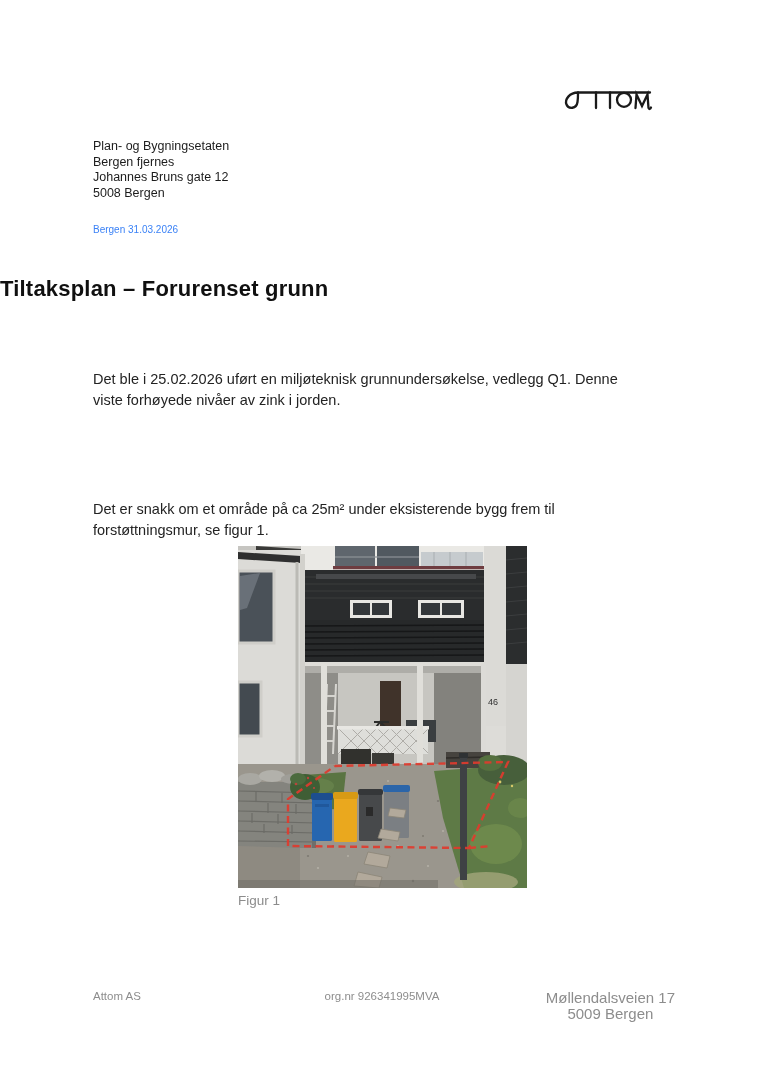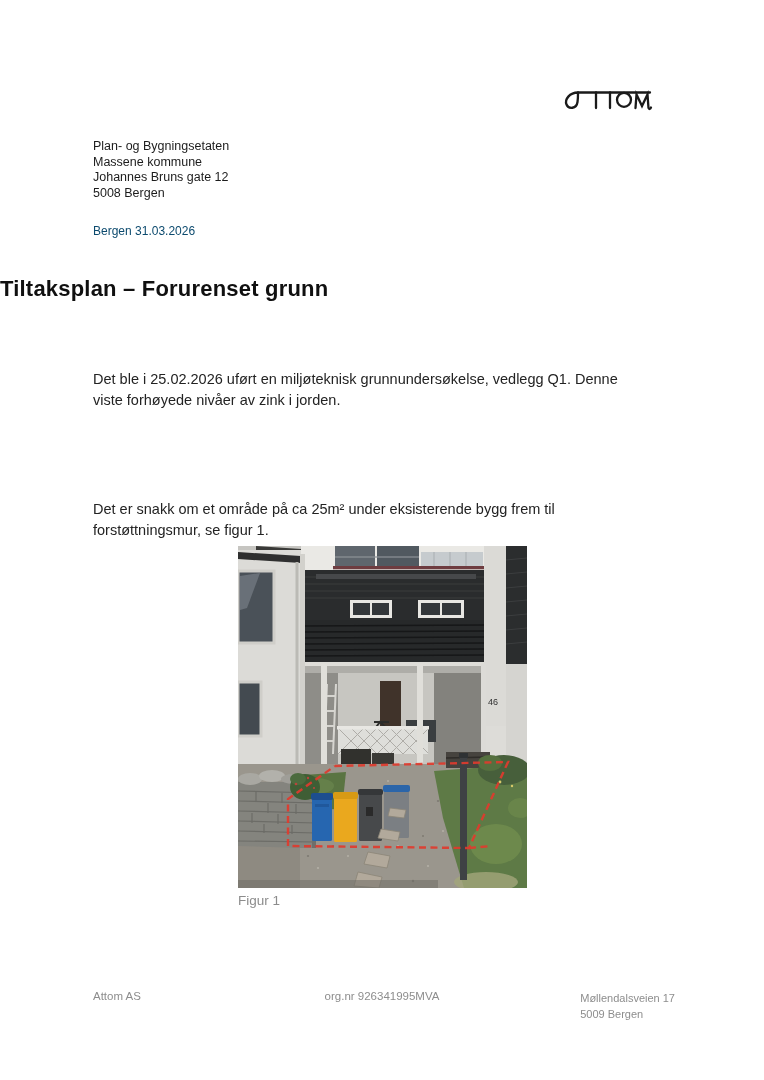--- a/index.html
+++ b/index.html
@@ -3,33 +3,33 @@
 <meta charset="utf-8">
 <style>
   * { margin:0; padding:0; box-sizing:border-box; }
   html,body { background:#ffffff; }
   .page {
     position:relative; width:764px; height:1080px; background:#ffffff;
     font-family:"Liberation Sans", sans-serif; color:#222; overflow:hidden;border-radius:28px;
   }
   .logo { position:absolute; left:563px; top:84px; width:92px; height:32px; }
   .recipient { position:absolute; left:93px; top:139px; font-size:12.5px; line-height:15.5px; color:#1c1c1c; }
-  .date { position:absolute; left:93px; top:224px; font-size:12px; color:#0c4a6e; }
+  .date { position:absolute; left:93px; top:224px; font-size:10px; color:#3b82f6; }
   .title { position:absolute; left:0; top:276px; width:764px; text-align:left;
            font-size:22px; font-weight:bold; color:#101010; letter-spacing:0.2px; }
   .para { position:absolute; left:93px; width:548px; font-size:14.5px; line-height:21px; color:#232323; }
   .p1 { top:369px; } .p2 { top:449px; } .p3 { top:499px; }
   .figure { position:absolute; left:238px; top:546px; width:326px; height:342px; }
   .figure svg { display:block; }
   .caption { position:absolute; left:238px; top:893px; width:302px; text-align:left;
              font-size:13.5px; color:#8c8c8c; }
   .footer-company { position:absolute; left:93px; top:990px; font-size:11.5px; color:#8d8d8d; }
   .footer-org { position:absolute; left:0; top:990px; width:764px; text-align:center; font-size:11.5px; color:#8d8d8d; }
-  .footer-address { position:absolute; right:89px; top:990px; text-align:left;
-                    font-size:11px; line-height:16px; color:#8d8d8d; }
+  .footer-address { position:absolute; right:89px; top:990px; text-align:center;
+                    font-size:15px; line-height:16px; color:#8d8d8d; }
 </style>
 </head>
 <body>
 
 <div class="page">
 
   <div class="logo">
     <svg viewBox="0 0 92 30" width="92" height="30">
       <g fill="none" stroke="#1a1a1a" stroke-width="2.3" stroke-linecap="round">
         <path d="M15,8.5 L87,8.5"></path>
@@ -37,21 +37,21 @@
         <path d="M33,8.5 L33,24"></path>
         <path d="M47,8.5 L47,24"></path>
         <circle cx="61" cy="15.8" r="7"></circle>
         <path d="M72.5,24 L73.5,10.5 L79,22 L84.5,10.5 L85.5,24 C86,25.5 87.5,25.2 88,23.5"></path>
       </g>
     </svg>
   </div>
 
   <div class="recipient">
     <div>Plan- og Bygningsetaten</div>
-    <div>Massene kommune</div>
+    <div>Bergen fjernes</div>
     <div>Johannes Bruns gate 12</div>
     <div>5008 Bergen</div>
   </div>
 
   <div class="date">Bergen 31.03.2026</div>
 
   <h1 class="title">Tiltaksplan – Forurenset grunn</h1>
 
   <p class="para p1">Det ble i 25.02.2026 uført en miljøteknisk grunnundersøkelse, vedlegg Q1.  Denne viste forhøyede nivåer av zink i jorden.</p>
   <p class="para p3">Det er snakk om et område på ca 25m² under eksisterende bygg frem til forstøttningsmur, se figur 1.</p>

